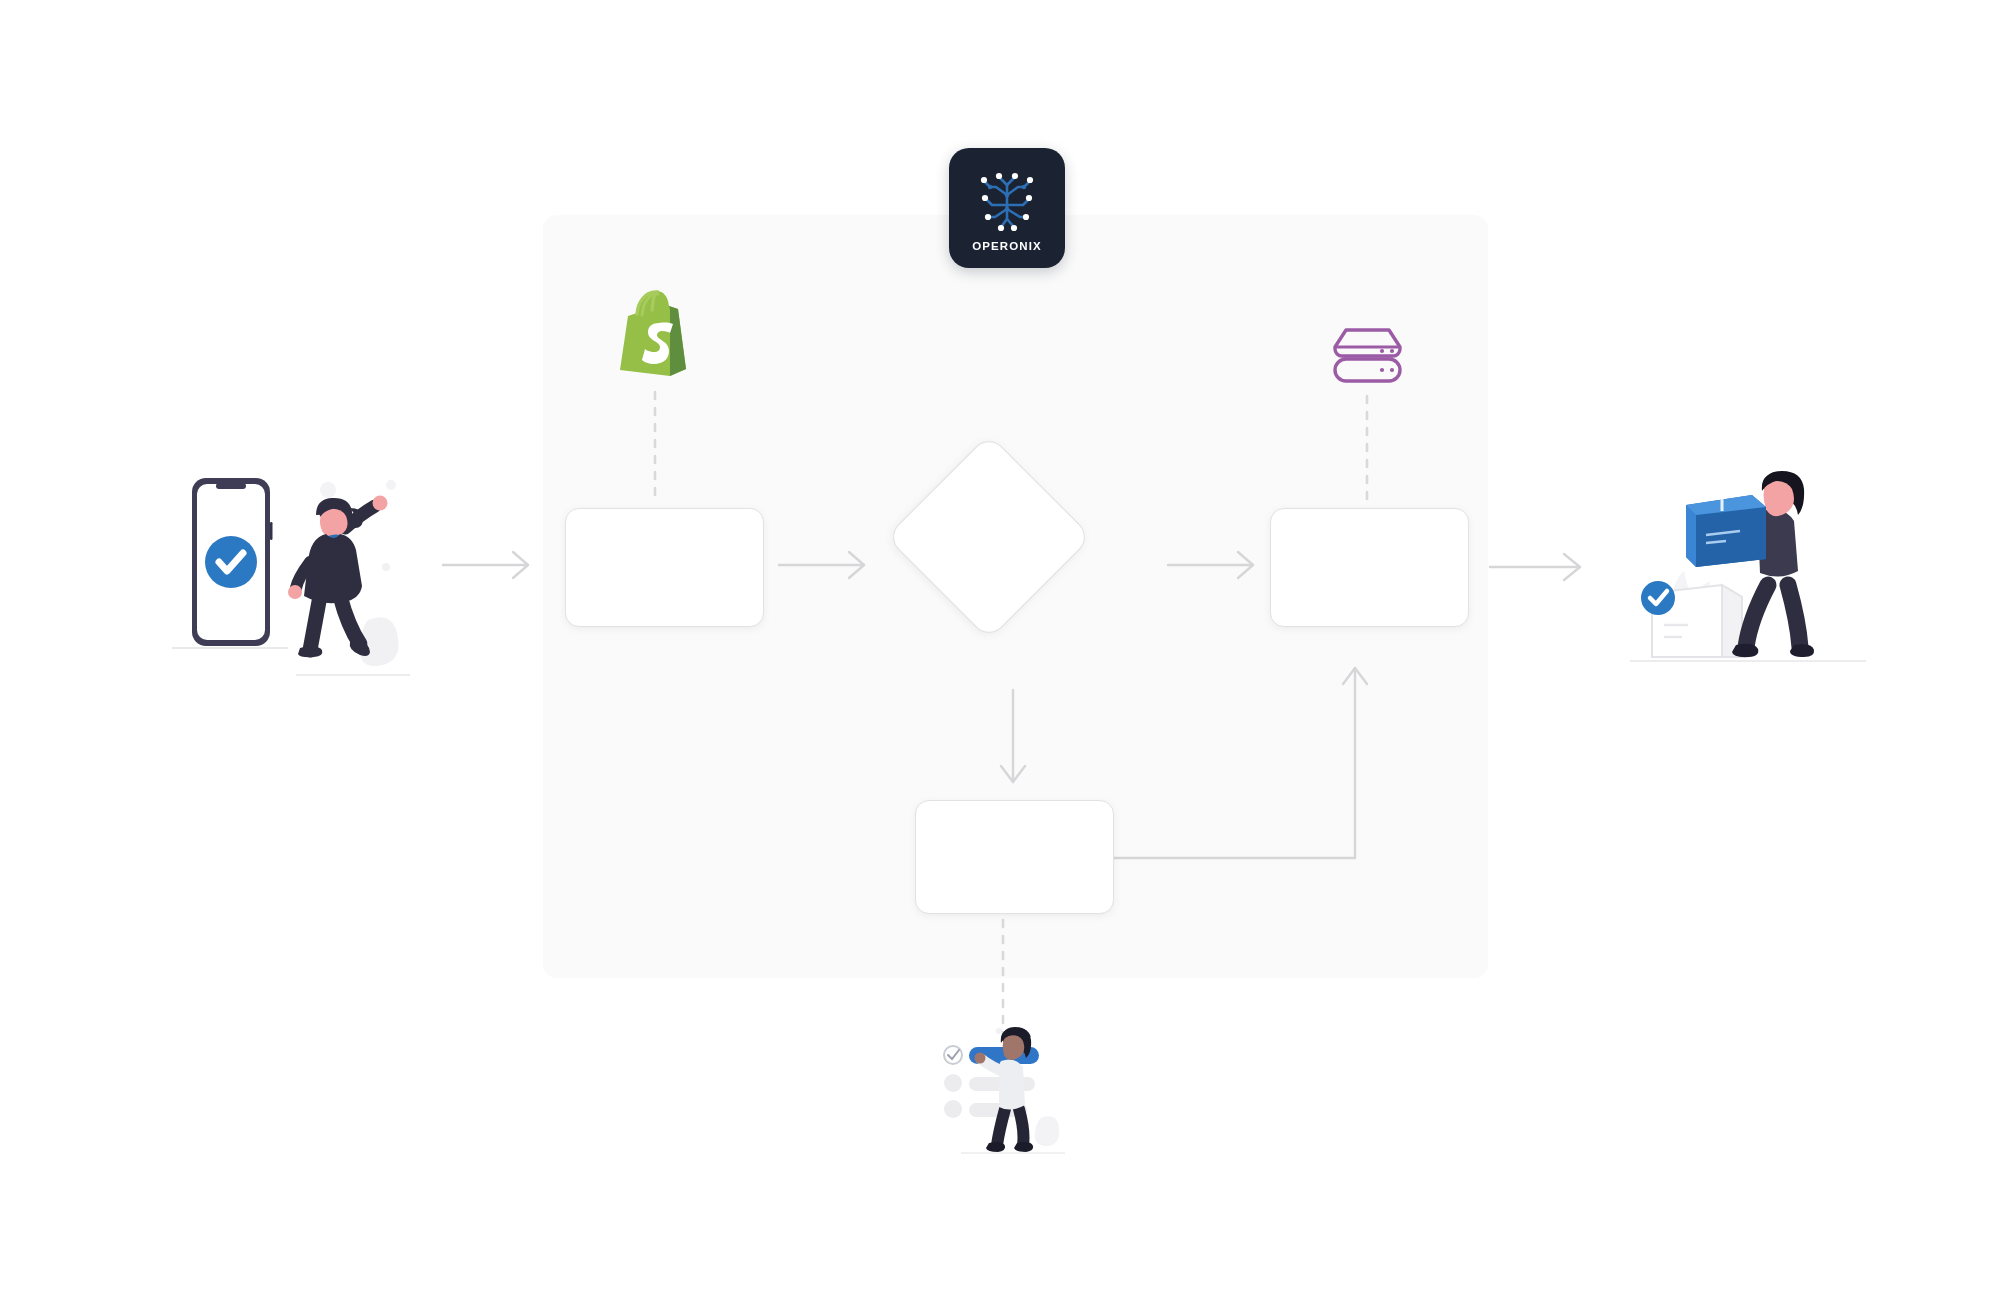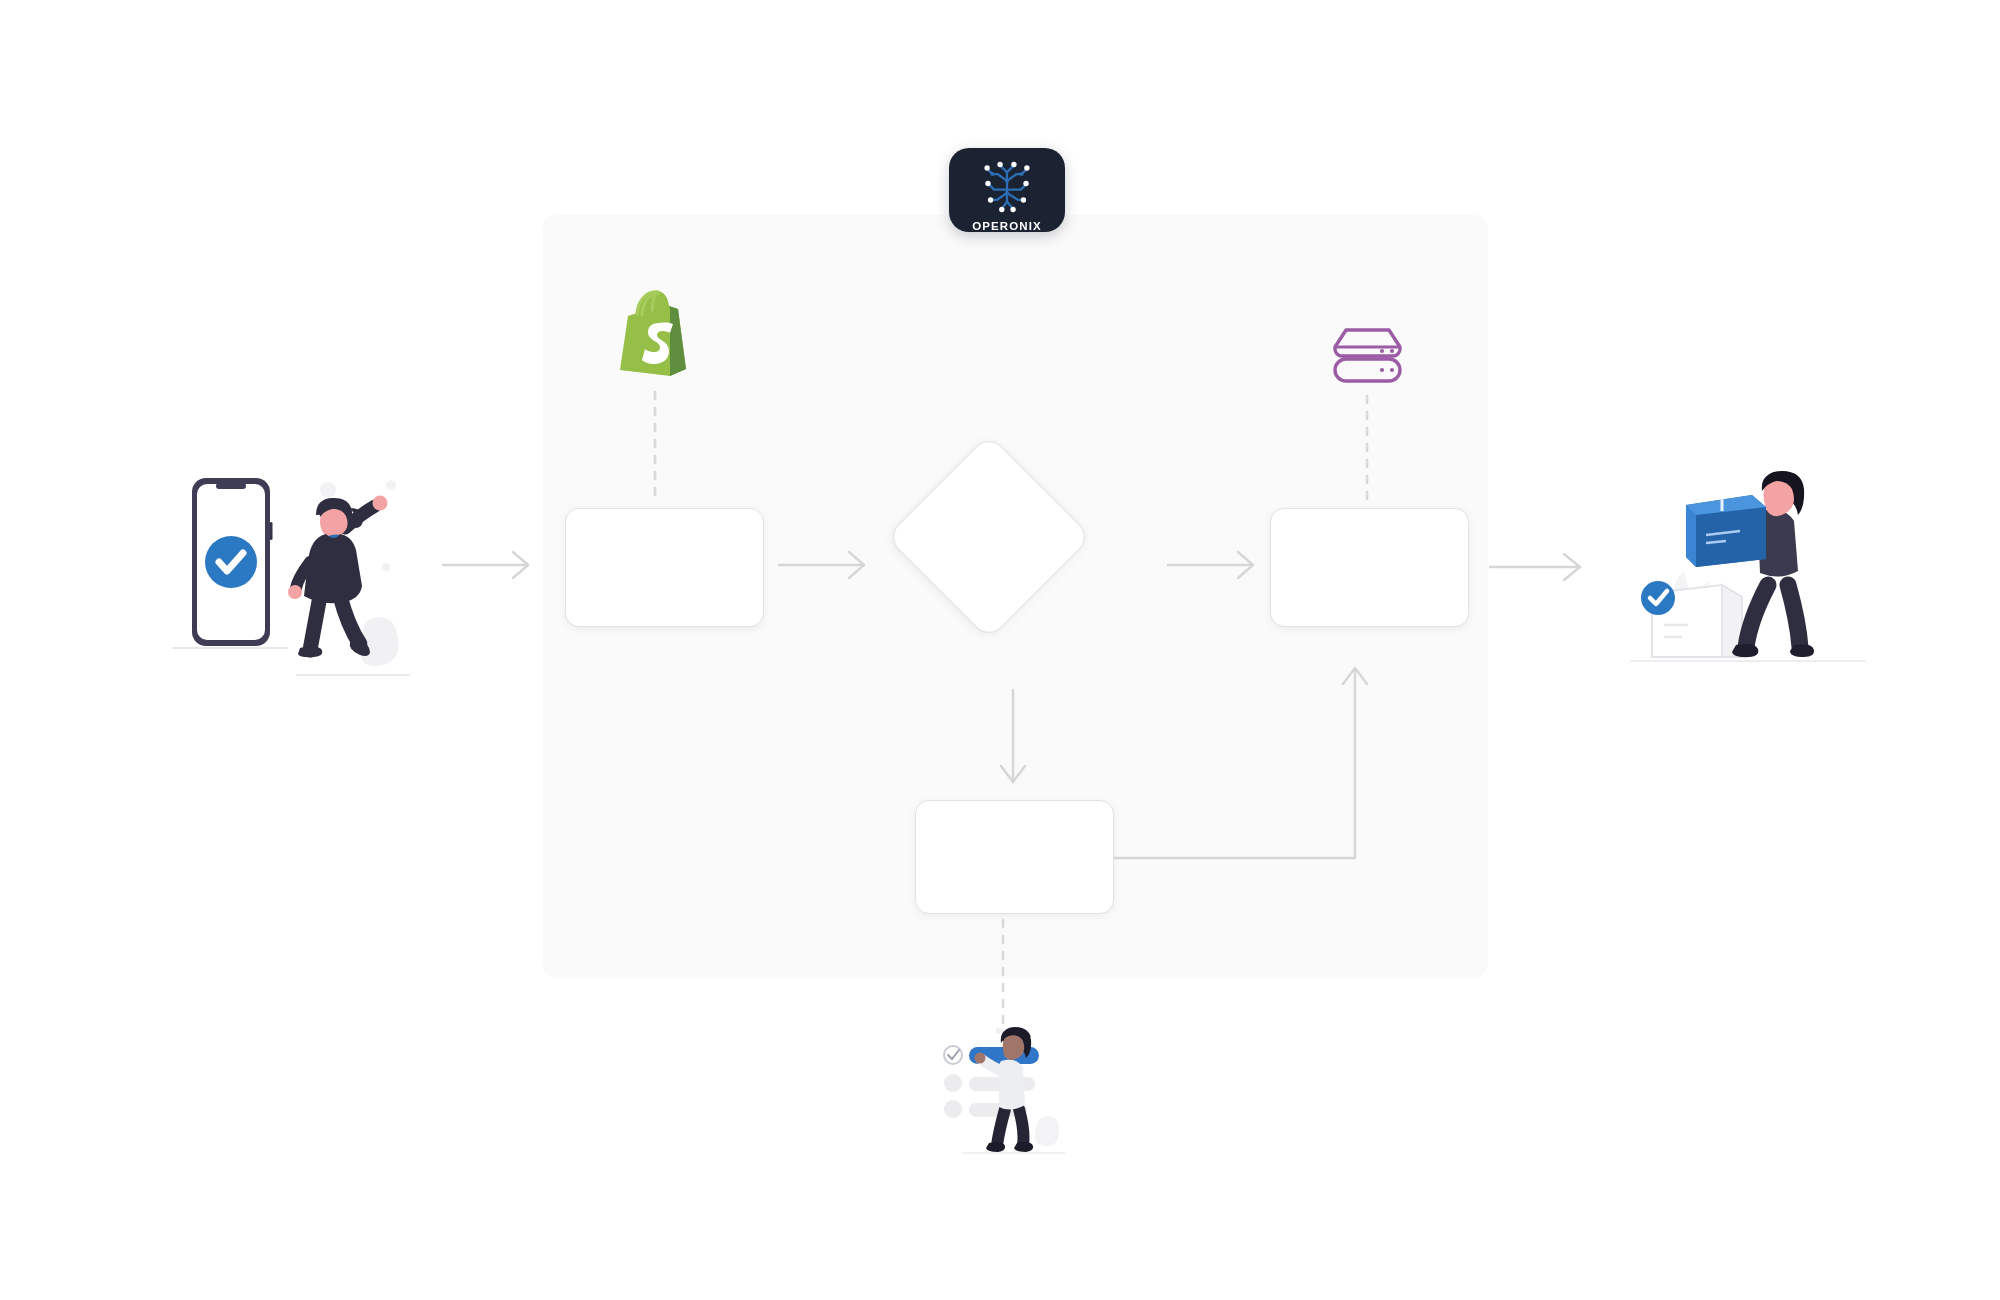--- a/index.html
+++ b/index.html
@@ -48,27 +48,27 @@
   .wires{position:absolute;inset:0;pointer-events:none;}
 
   
   .icon-wrap{position:absolute;}
   .shopify{left:612px;top:285px;width:85px;height:92px;}
   .dbicon{left:1330px;top:325px;width:75px;height:60px;}
 
   
   .brand{
     position:absolute;left:949px;top:148px;
-    width:116px;height:84px;
+    width:116px;height:120px;
     background:#1b2333;
     border-radius:20px;
     box-shadow:0 4px 14px rgba(25,32,48,.22);
     display:flex;flex-direction:column;
     align-items:center;justify-content:flex-start;
-    padding-top:7px;box-sizing:border-box;
+    padding-top:17px;box-sizing:border-box;
   }
   .brand-mark{width:78px;height:74px;}
   .brand-name{
     color:#ffffff;font-size:11.5px;font-weight:bold;
     letter-spacing:1.1px;margin-top:1px;
     font-family:"Liberation Sans", sans-serif;
   }
 
   
   .illus{position:absolute;}

